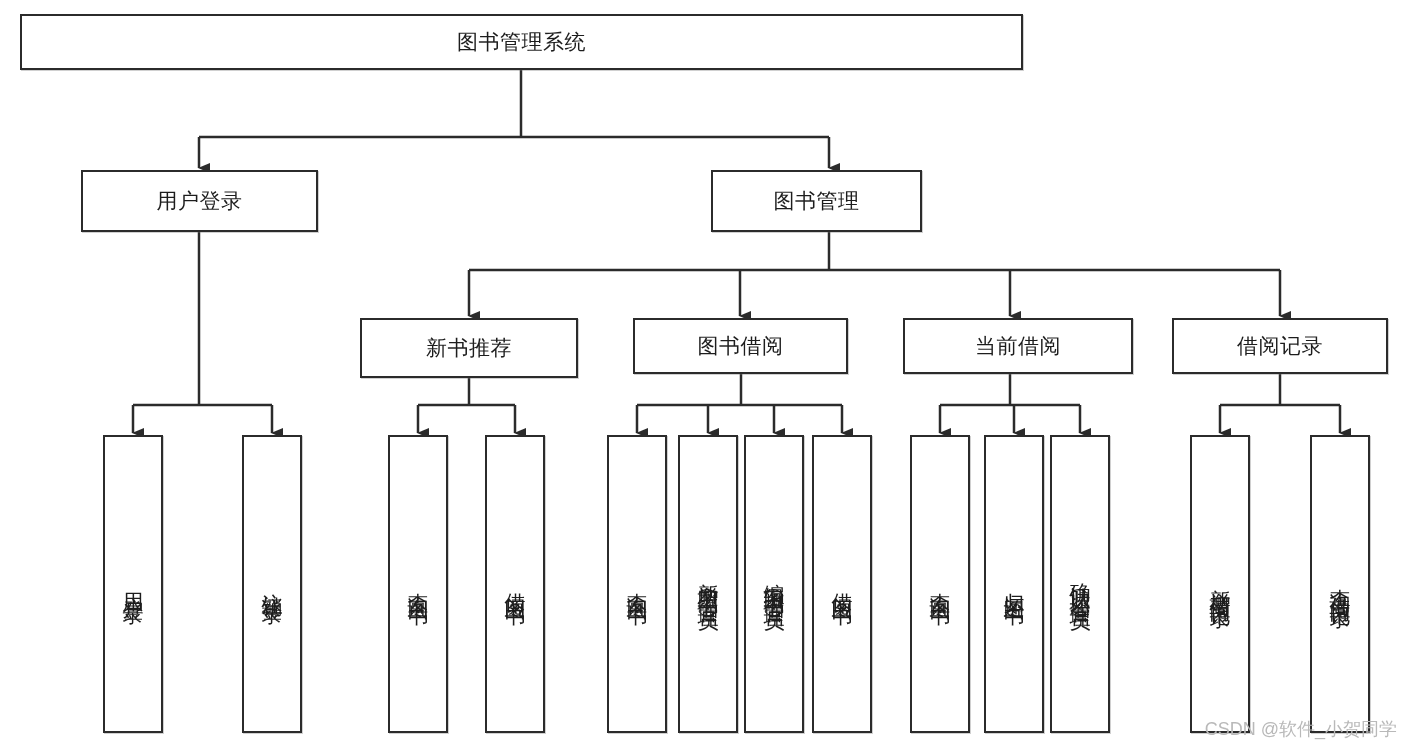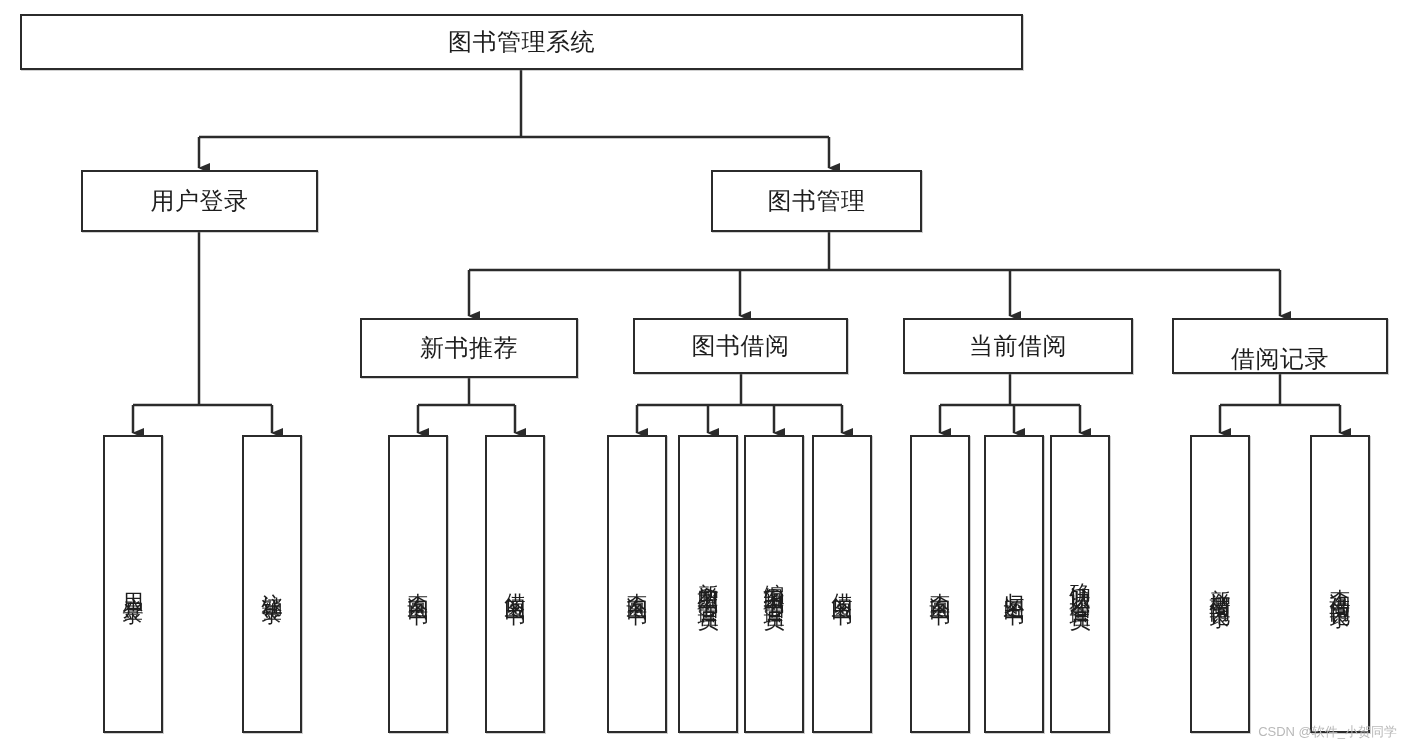--- a/index.html
+++ b/index.html
@@ -25,21 +25,21 @@
     position: absolute;
     box-sizing: border-box;
     background: #ffffff;
     border: 2px solid #2b2b2b;
     display: flex;
     align-items: center;
     justify-content: center;
     box-shadow: 1px 1px 0 rgba(120,120,120,0.35);
   }
   .node-label-h {
-    font-size: 24px;
+    font-size: 21px;
     color: #1d1d1d;
     letter-spacing: 0.5px;
     white-space: nowrap;
     line-height: 1.1;
   }
   .node-label-v {
     font-size: 21px;
     color: #1d1d1d;
     writing-mode: vertical-rl;
     text-orientation: upright;
@@ -47,21 +47,21 @@
     line-height: 1.05;
     white-space: nowrap;
   }
   .leaf-box {
     align-items: center;
   }
   .watermark {
     position: absolute;
     right: 8px;
     bottom: 6px;
-    font-size: 13px;
+    font-size: 18px;
     color: #b9b9b9;
     white-space: nowrap;
     pointer-events: none;
     z-index: 30;
   }
   svg.connectors {
     position: absolute;
     left: 0;
     top: 0;
     width: 1405px;
@@ -130,21 +130,21 @@
       </div>
       <div class="node-box" style="left: 360px; top: 318px; width: 218px; height: 60px; align-items: center;">
         <span class="node-label-h">新书推荐</span>
       </div>
       <div class="node-box" style="left: 633px; top: 318px; width: 215px; height: 56px;">
         <span class="node-label-h">图书借阅</span>
       </div>
       <div class="node-box" style="left: 903px; top: 318px; width: 230px; height: 56px;">
         <span class="node-label-h">当前借阅</span>
       </div>
-      <div class="node-box" style="left: 1172px; top: 318px; width: 216px; height: 56px; align-items: flex-end;">
+      <div class="node-box" style="left: 1172px; top: 318px; width: 216px; height: 56px;">
         <span class="node-label-h">借阅记录</span>
       </div>
       <div class="node-box leaf-box" style="left: 103px; top: 435px; width: 60px; height: 298px;">
         <span class="node-label-v">用户登录</span>
       </div>
       <div class="node-box leaf-box" style="left: 242px; top: 435px; width: 60px; height: 298px;">
         <span class="node-label-v">注销登录</span>
       </div>
       <div class="node-box leaf-box" style="left: 388px; top: 435px; width: 60px; height: 298px;">
         <span class="node-label-v">查询图书</span>

